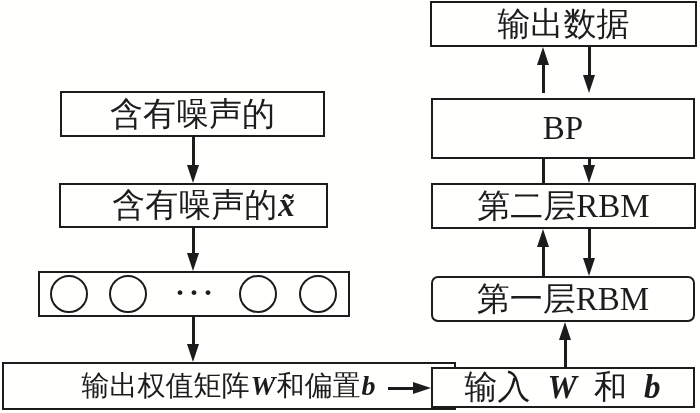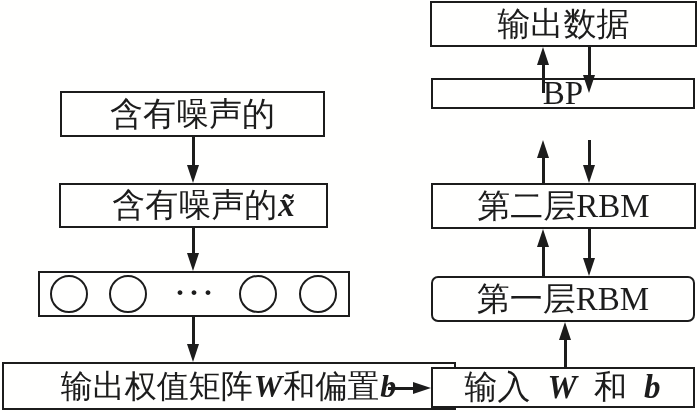--- a/index.html
+++ b/index.html
@@ -23,25 +23,25 @@
     font-size: 33px;
     line-height: 1;
     white-space: nowrap;
   }
   .math { font-style: italic; font-weight: bold; padding: 0 1px; }
 
   
   #box-input-data      { left: 60px;  top: 91px;  width: 265px; height: 46px; }
   #box-noisy-input     { left: 59px;  top: 183px; width: 269px; height: 45px; padding-left: 21px; }
   #box-neuron-layer    { left: 38px;  top: 271px; width: 312px; height: 46px; }
-  #box-output-weights  { left: 2px;   top: 362px; width: 454px; height: 48px; font-size: 32px; }
+  #box-output-weights  { left: 2px;   top: 362px; width: 454px; height: 48px; font-size: 28px; }
 
   
   #box-output-data     { left: 430px; top: 1px;   width: 267px; height: 46px; }
-  #box-bp              { left: 431px; top: 78px;  width: 264px; height: 31px; justify-content: center; }
+  #box-bp              { left: 431px; top: 98px;  width: 264px; height: 61px; justify-content: center; }
   #box-rbm2            { left: 431px; top: 183px; width: 265px; height: 46px; }
   #box-rbm1            { left: 431px; top: 276px; width: 264px; height: 46px; border-radius: 7px; }
   #box-input-wb        { left: 431px; top: 367px; width: 264px; height: 41px; gap: 16px; }
 
   
   .circle {
     position: absolute;
     box-sizing: border-box;
     width: 38px; height: 38px;
     border: 2.5px solid var(--ink);

